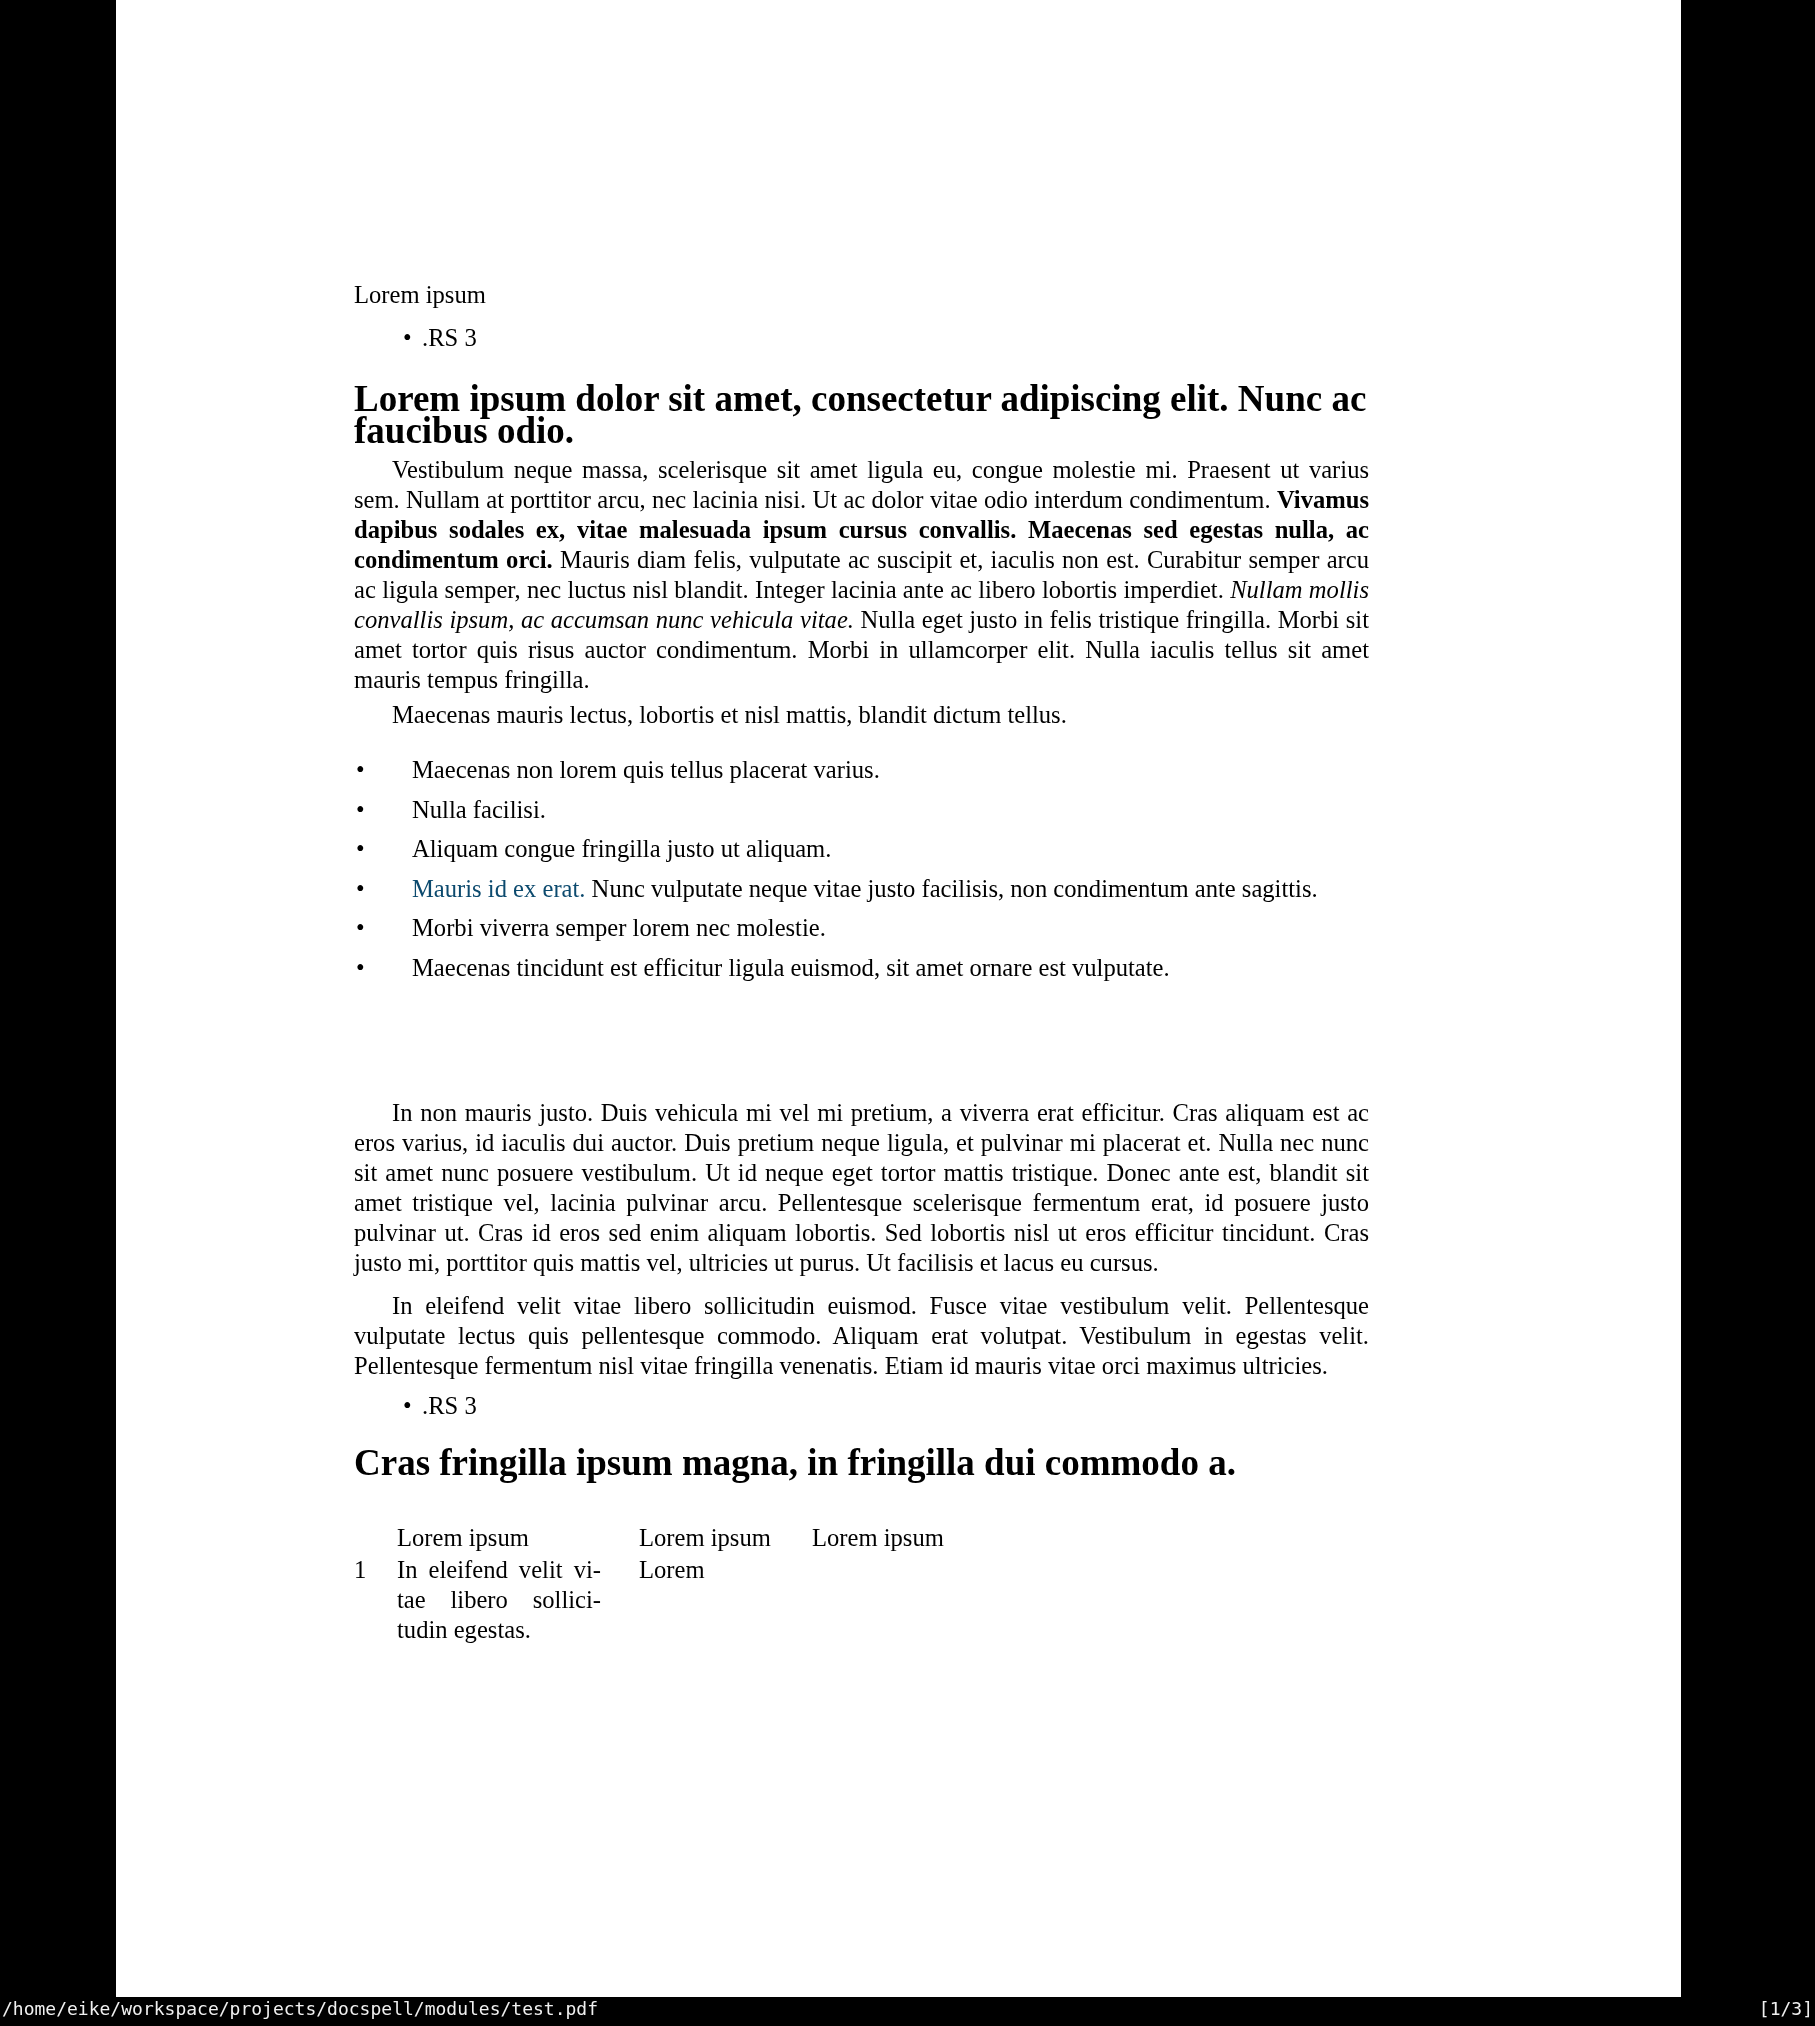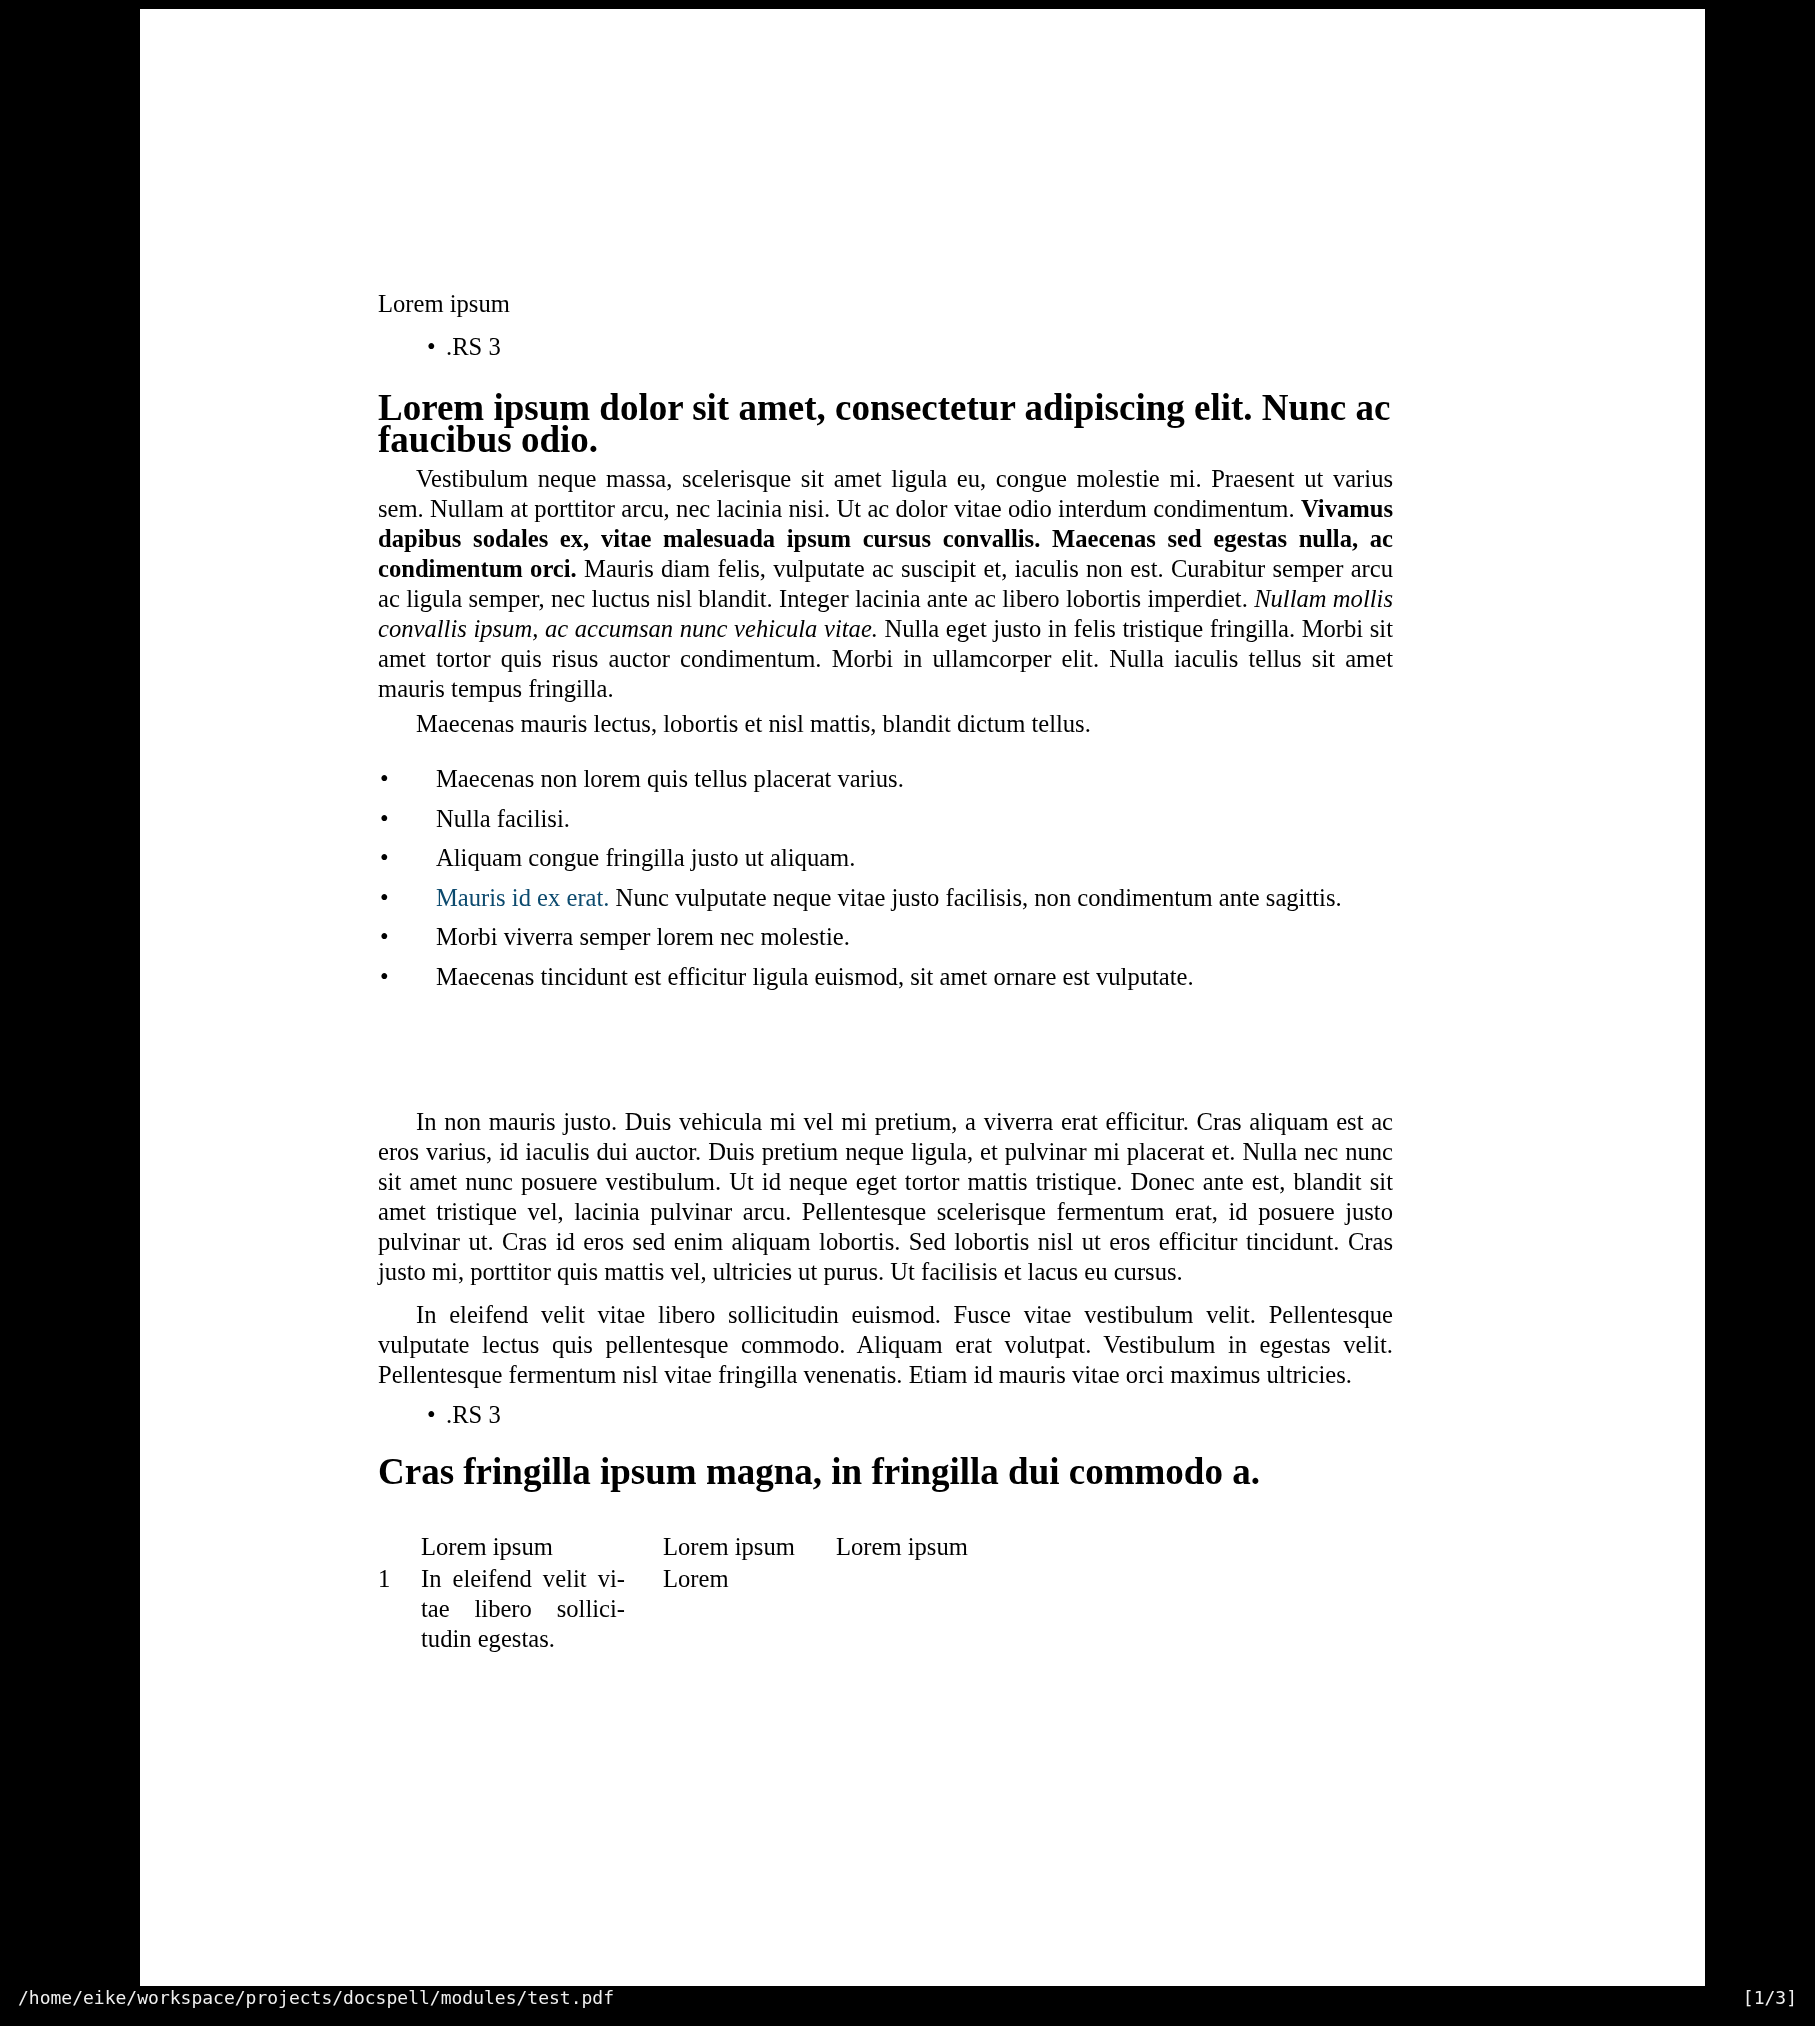--- a/index.html
+++ b/index.html
@@ -6,24 +6,23 @@
   html, body { margin: 0; padding: 0; }
   body {
     width: 1815px; height: 2026px;
     background: #000000;
     position: relative;
     overflow: hidden;
     font-family: "Liberation Serif", serif;
   }
   .page {
     position: absolute;
-    left: 140px; top: 0;
+    left: 116px; top: 0;
     width: 1565px; height: 2002px;
     background: #ffffff;
-    margin-top: 9px;
   }
   .content {
     padding: 280px 312px 0 238px;
     font-size: 24.6px;
     line-height: 30px;
     color: #000000;
   }
   .intro { margin: 0; }
   .rs-item {
     position: relative;
@@ -83,29 +82,29 @@
   .doc-table .rcell { grid-row: 2; margin-top: 1.9px; }
   .doc-table .r-num { grid-column: 1; }
   .doc-table .r-c1 { grid-column: 2; padding-right: 38px; }
   .doc-table .r-c2 { grid-column: 3; }
   .doc-table .r-c3 { grid-column: 4; }
   .tline { text-align: justify; text-align-last: justify; }
   .tline-last { text-align: left; }
   .statusbar {
     position: absolute;
     left: 0; bottom: 0;
-    width: 1815px; height: 40px;
+    width: 1815px; height: 29px;
     background: #000000;
     color: #f0f0f0;
     font-family: "DejaVu Sans Mono", monospace;
     font-size: 18px;
     line-height: 24.6px;
     display: flex;
     justify-content: space-between;
-    padding: 0 18px;
+    padding: 0 2px;
   }
 </style>
 </head>
 <body>
 
 <div class="viewer">
 
   <div class="page">
     <div class="content">
 

